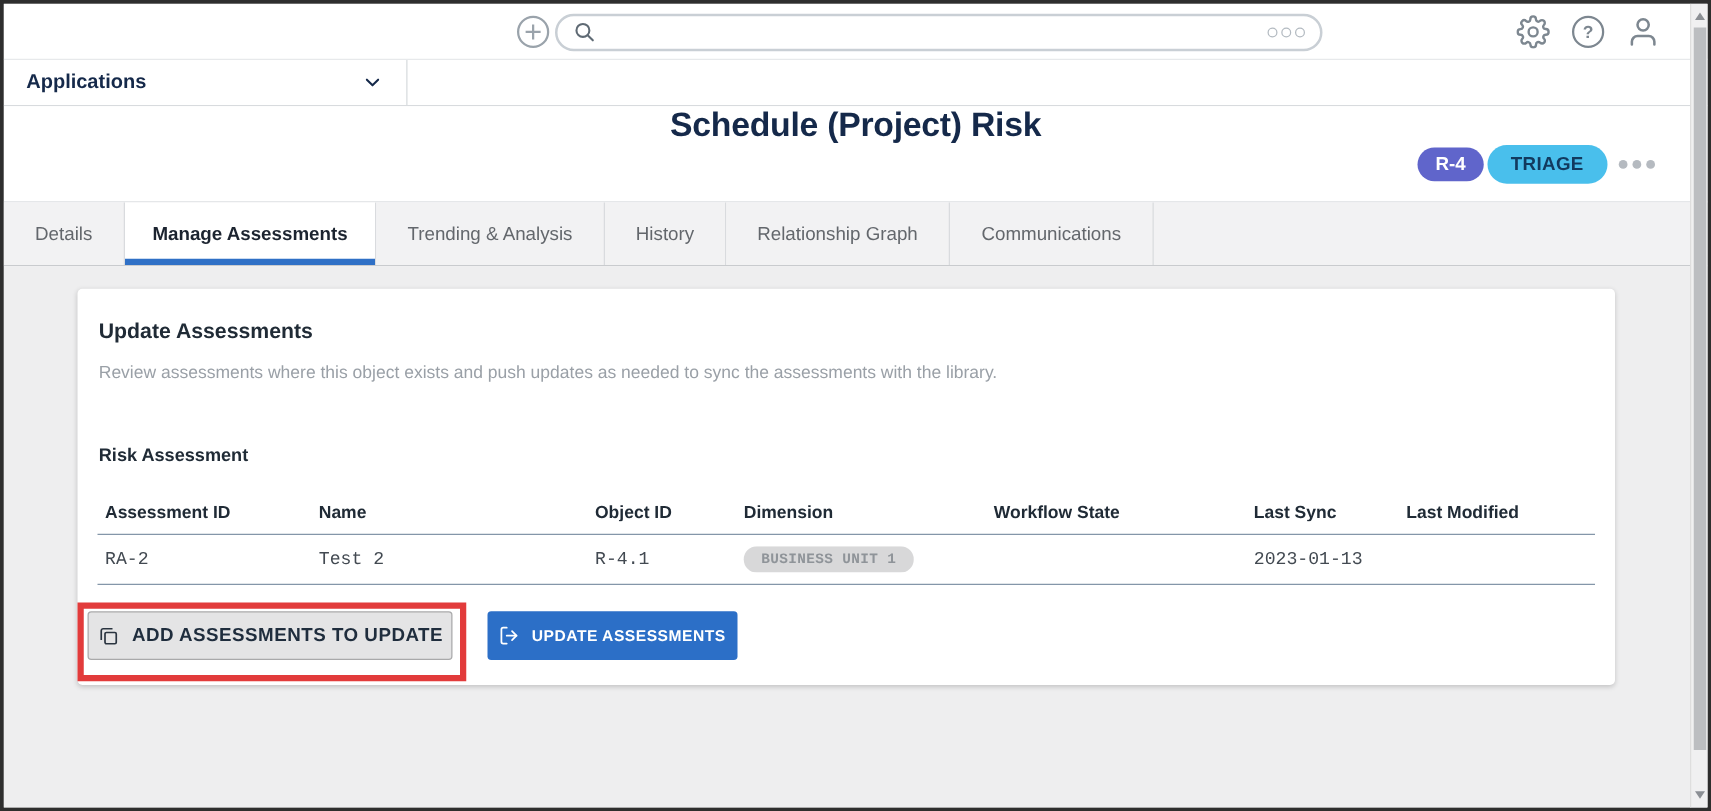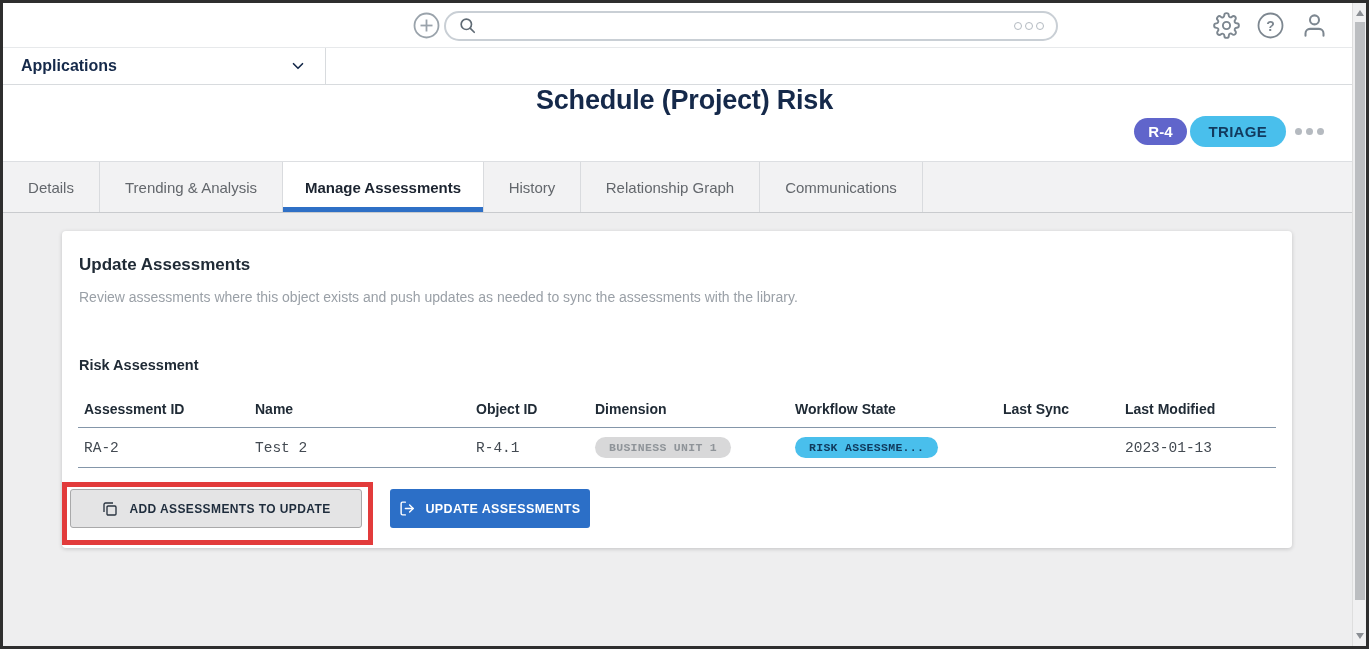--- a/index.html
+++ b/index.html
@@ -48,21 +48,21 @@
   .trow { display:grid; grid-template-columns:171px 221px 119px 200px 208px 122px 1fr; align-items:center; border-bottom:1px solid #8496a9; }
   .thead { height:37px; }
   .thead .cell { font-size:14px; font-weight:700; color:#202b36; }
   .tdata { height:40px; }
   .tdata .cell { font-size:14.5px; color:#434a52;font-family:Liberation Mono, monospace; }
   .cell { padding-left:6px; white-space:nowrap; overflow:hidden; }
   .badge-dim { display:inline-block; background:#d8d8d9; color:#8f9499; font-size:11.5px; font-weight:700; padding:4px 14px; border-radius:12px; letter-spacing:.3px; }
   .badge-wf { display:inline-block; background:#49bfec; color:#10395c; font-size:11.5px; font-weight:700; padding:4px 14px; border-radius:12px; letter-spacing:.3px; }
 
   .annotation { position:absolute; left:0; top:251px; width:311px; height:63px; border:5px solid #e23b3b; pointer-events:none; z-index:3; }
-  .btn-add { position:absolute; left:8px; top:258px; width:292px; height:39px; background:#e4e4e5; border:1px solid #a9a9aa; border-radius:3px; display:flex; align-items:center; justify-content:center; gap:10px; font-size:12px; font-weight:700; color:#1f2d3d; letter-spacing:.4px; cursor:pointer; }
+  .btn-add { position:absolute; left:8px; top:258px; width:292px; height:39px; background:#e4e4e5; border:1px solid #a9a9aa; border-radius:3px; display:flex; align-items:center; justify-content:center; gap:10px; font-size:15px; font-weight:700; color:#1f2d3d; letter-spacing:.4px; cursor:pointer; }
   .btn-update { position:absolute; left:328px; top:258px; width:200px; height:39px; background:#2c6fc7; border:none; border-radius:3px; display:flex; align-items:center; justify-content:center; gap:9px; font-size:12.5px; font-weight:700; color:#fff; letter-spacing:.4px; cursor:pointer; }
 
   
   .scrollbar { position:absolute; top:0; right:0; width:14px; height:100%; background:#f0f0f1; border-left:1px solid #dedede; z-index:5; }
   .sb-up { position:absolute; top:7px; left:3px; width:0; height:0; border-left:4px solid transparent; border-right:4px solid transparent; border-bottom:6px solid #8b8f94; cursor:pointer; }
   .sb-thumb { position:absolute; top:19px; left:1.5px; width:10px; height:578px; background:#bcbec1; cursor:pointer; }
   .sb-down { position:absolute; bottom:7px; left:3px; width:0; height:0; border-left:4px solid transparent; border-right:4px solid transparent; border-top:6px solid #8b8f94; cursor:pointer; }
 
   svg { display:block; }
 </style>
@@ -130,22 +130,22 @@
       <span class="dots">
           <i></i>
           <i></i>
           <i></i>
         </span>
     </div>
   </div>
 
   <div class="tabbar">
     <div class="tab" style="width:97px">Details</div>
+    <div class="tab active" style="width:201px">Manage Assessments</div>
     <div class="tab" style="width:183px">Trending &amp; Analysis</div>
-    <div class="tab active" style="width:201px">Manage Assessments</div>
     <div class="tab" style="width:97px">History</div>
     <div class="tab" style="width:179px">Relationship Graph</div>
     <div class="tab" style="width:163px">Communications</div>
   </div>
 
   <div class="content">
     <div class="card">
       <div class="card-title">Update Assessments</div>
       <div class="card-desc">Review assessments where this object exists and push updates as needed to sync the assessments with the library.</div>
       <div class="section-title">Risk Assessment</div>
@@ -160,23 +160,20 @@
           <div class="cell">Last Sync</div>
           <div class="cell">Last Modified</div>
         </div>
         <div class="trow tdata">
           <div class="cell">RA-2</div>
           <div class="cell">Test 2</div>
           <div class="cell">R-4.1</div>
           <div class="cell">
             <span class="badge-dim">BUSINESS UNIT 1</span>
           </div>
-          <div class="cell">
-            <span class="badge-wf">RISK ASSESSME...</span>
-          </div>
           <div class="cell"></div>
           <div class="cell">2023-01-13</div>
         </div>
       </div>
 
       <div class="annotation"></div>
 
       <button class="btn-add">
         <svg viewBox="0 0 24 24" width="18" height="18" fill="none" stroke="#2a3440" stroke-width="1.8" stroke-linejoin="round">
           <rect x="8" y="8" width="12" height="12" rx="1.5"></rect>

